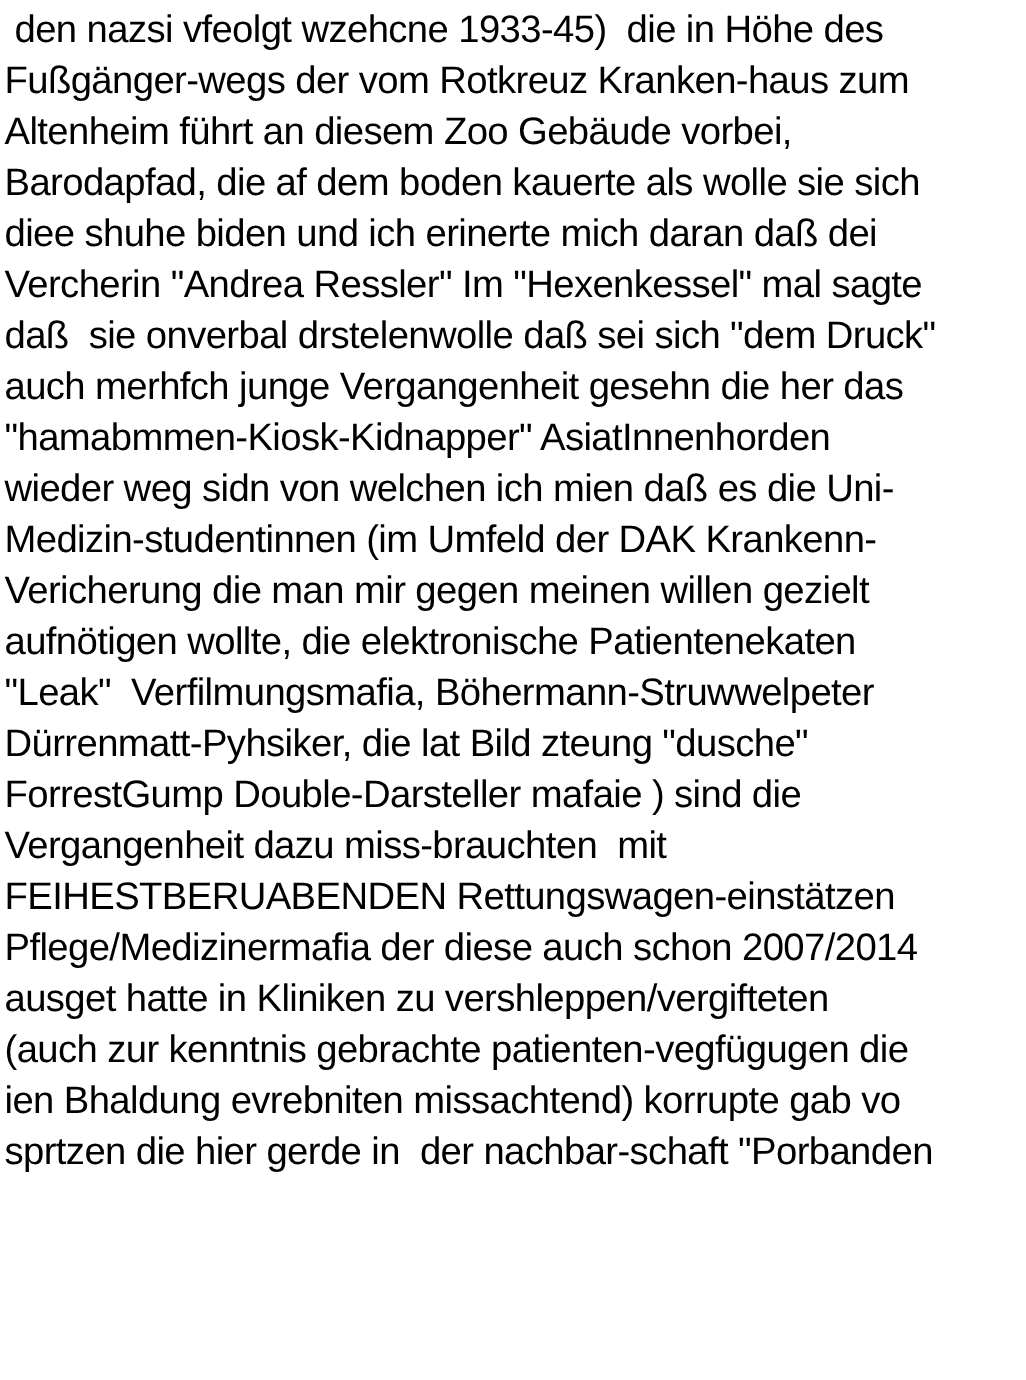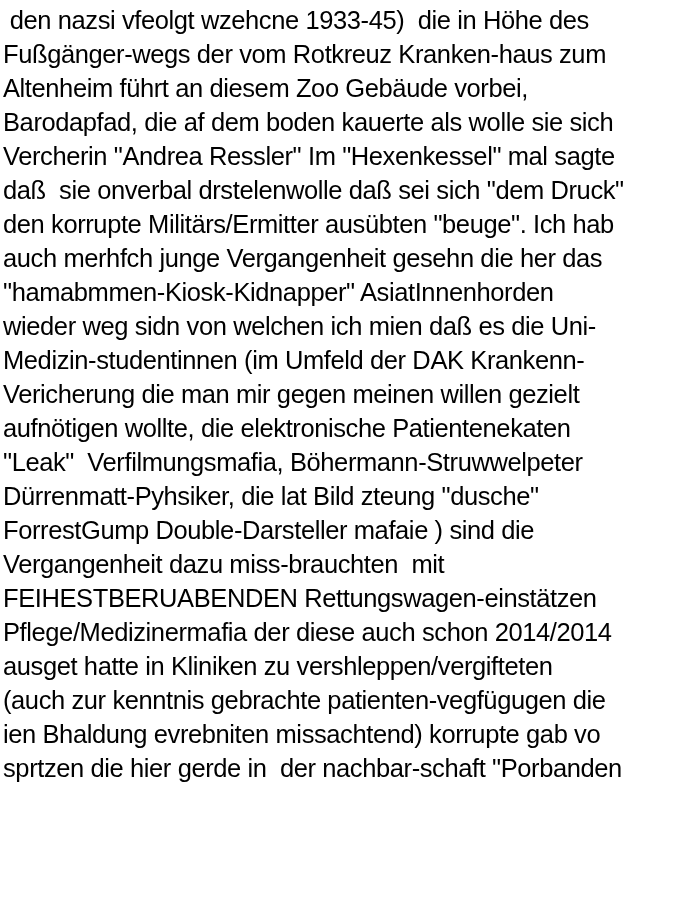--- a/index.html
+++ b/index.html
@@ -34,33 +34,33 @@
 </style>
 </head>
 <body>
 
 <div class="page">
   <div class="text-block">
       <div class="text-line"> den nazsi vfeolgt wzehcne 1933-45)  die in Höhe des</div>
       <div class="text-line">Fußgänger-wegs der vom Rotkreuz Kranken-haus zum</div>
       <div class="text-line">Altenheim führt an diesem Zoo Gebäude vorbei,</div>
       <div class="text-line">Barodapfad, die af dem boden kauerte als wolle sie sich</div>
+      <div class="text-line">diee shuhe biden und ich erinerte mich daran daß dei</div>
       <div class="text-line">Vercherin "Andrea Ressler" Im "Hexenkessel" mal sagte</div>
       <div class="text-line">daß  sie onverbal drstelenwolle daß sei sich "dem Druck"</div>
-      <div class="text-line">den korrupte Militärs/Ermitter ausübten "beuge". Ich hab</div>
       <div class="text-line">auch merhfch junge Vergangenheit gesehn die her das</div>
       <div class="text-line">"hamabmmen-Kiosk-Kidnapper" AsiatInnenhorden</div>
       <div class="text-line">wieder weg sidn von welchen ich mien daß es die Uni-</div>
       <div class="text-line">Medizin-studentinnen (im Umfeld der DAK Krankenn-</div>
       <div class="text-line">Vericherung die man mir gegen meinen willen gezielt</div>
       <div class="text-line">aufnötigen wollte, die elektronische Patientenekaten</div>
       <div class="text-line">"Leak"  Verfilmungsmafia, Böhermann-Struwwelpeter</div>
       <div class="text-line">Dürrenmatt-Pyhsiker, die lat Bild zteung "dusche"</div>
       <div class="text-line">ForrestGump Double-Darsteller mafaie ) sind die</div>
       <div class="text-line">Vergangenheit dazu miss-brauchten  mit</div>
       <div class="text-line">FEIHESTBERUABENDEN Rettungswagen-einstätzen</div>
-      <div class="text-line">Pflege/Medizinermafia der diese auch schon 2014/2014</div>
+      <div class="text-line">Pflege/Medizinermafia der diese auch schon 2007/2014</div>
       <div class="text-line">ausget hatte in Kliniken zu vershleppen/vergifteten</div>
       <div class="text-line">(auch zur kenntnis gebrachte patienten-vegfügugen die</div>
       <div class="text-line">ien Bhaldung evrebniten missachtend) korrupte gab vo</div>
       <div class="text-line">sprtzen die hier gerde in  der nachbar-schaft "Porbanden</div>
     </div>
 </div>
 
 </body></html>

